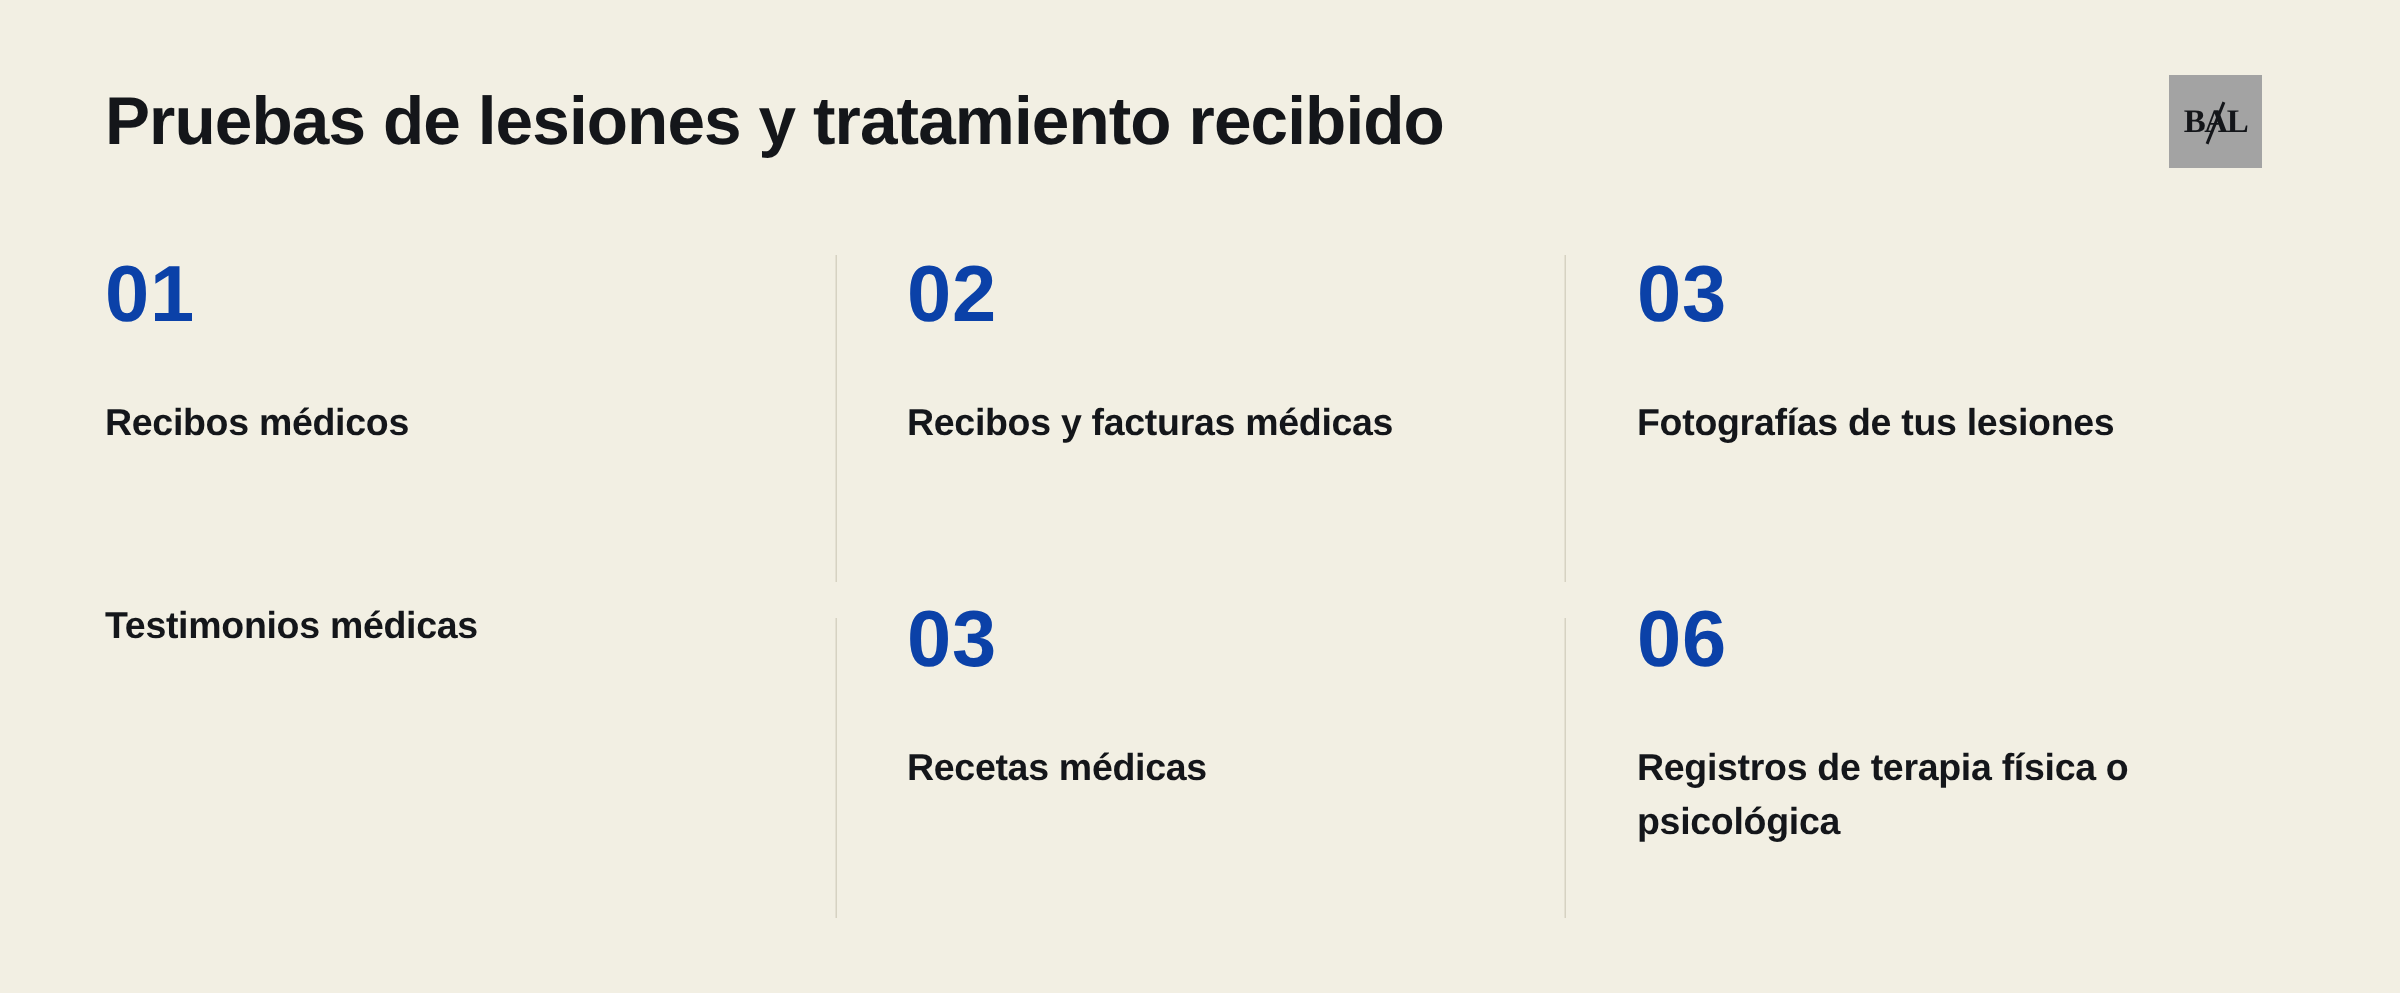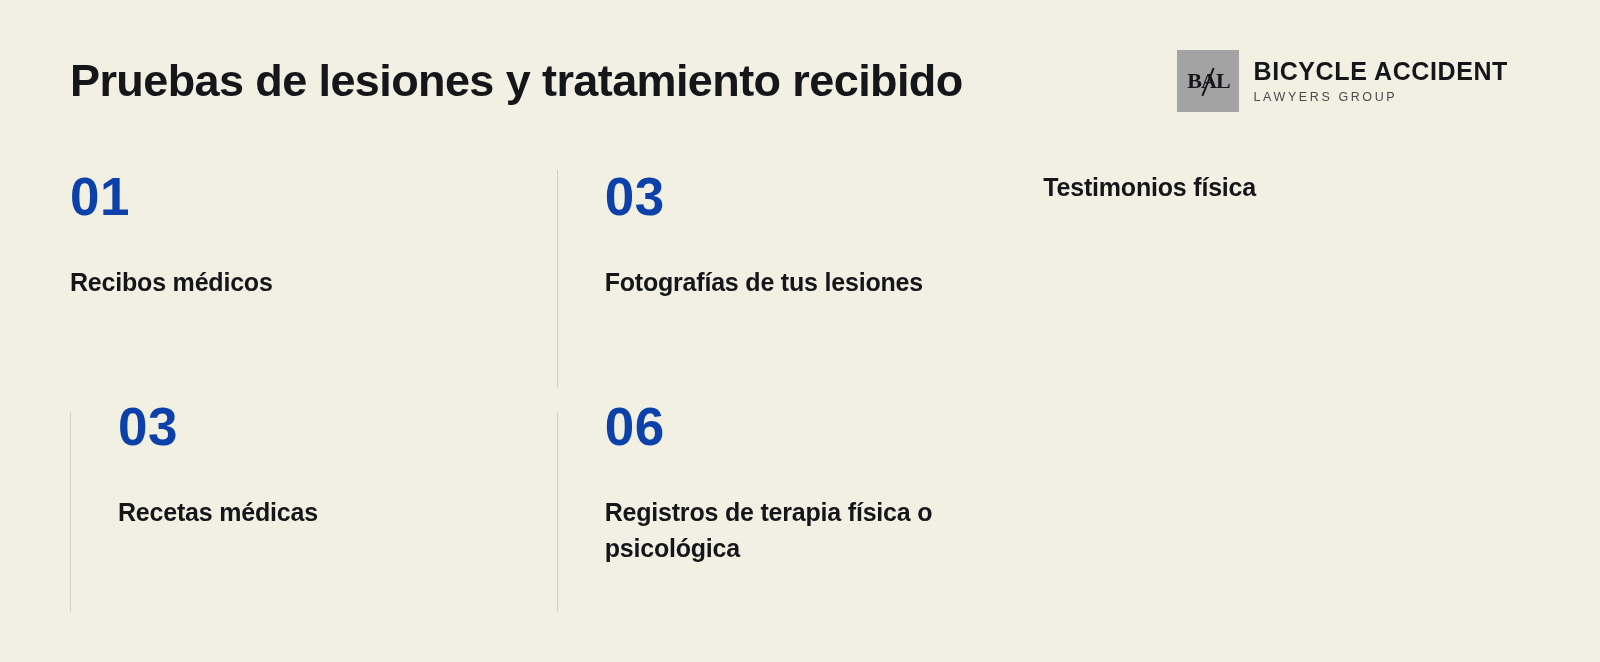--- a/index.html
+++ b/index.html
@@ -160,42 +160,42 @@
 
 <div class="infographic">
 
   <div class="header">
     <h1 class="title">Pruebas de lesiones y tratamiento recibido</h1>
 
     <div class="brand">
       <div class="brand-mark">
         <span class="brand-mark-letters">BAL<span class="slash"></span></span>
       </div>
-      <div class="brand-text">
-        <span class="brand-name">BICYCLE ACCIDENT</span>
-        <span class="brand-sub">LAWYERS GROUP</span>
-      </div>
     </div>
   </div>
 
   <div class="grid">
 
     <div class="cell row-1 col-1">
       <p class="num">01</p>
       <p class="label">Recibos médicos</p>
     </div>
 
+    <div class="cell row-1 col-2">
+      <p class="num">02</p>
+      <p class="label">Recibos y facturas médicas</p>
+    </div>
 
     <div class="cell row-1 col-3">
       <p class="num">03</p>
       <p class="label">Fotografías de tus lesiones</p>
     </div>
 
     <div class="cell row-2 col-1">
-      <p class="label">Testimonios física</p>
+      <p class="label">Testimonios médicas</p>
     </div>
 
     <div class="cell row-2 col-2">
       <p class="num">03</p>
       <p class="label">Recetas médicas</p>
     </div>
 
     <div class="cell row-2 col-3">
       <p class="num">06</p>
       <p class="label">Registros de terapia física o psicológica</p>

